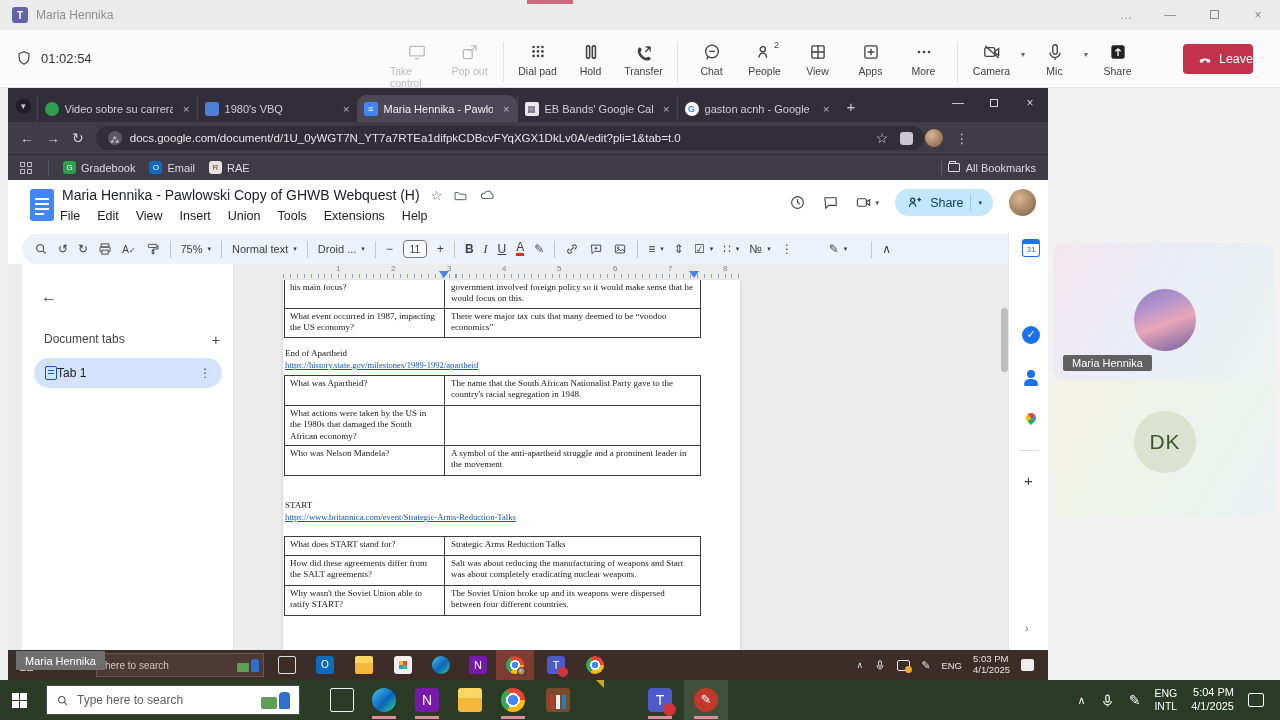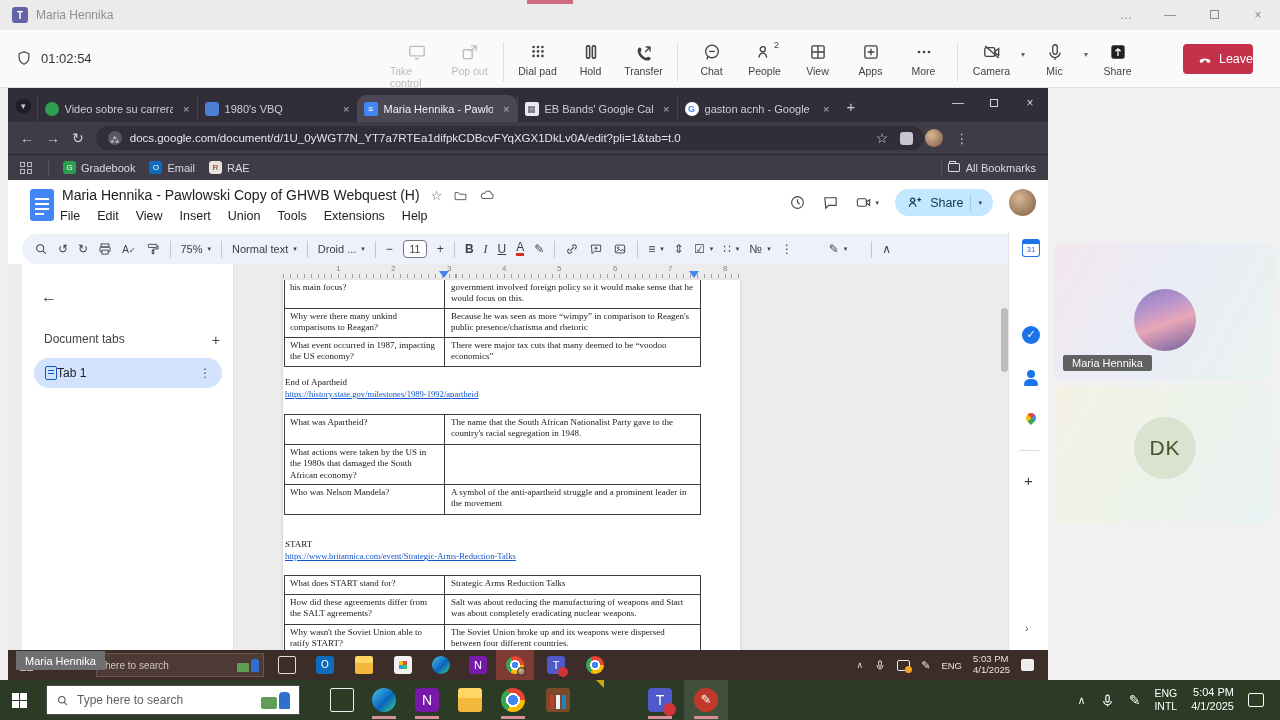--- a/index.html
+++ b/index.html
@@ -99,21 +99,21 @@
 
 .page{position:absolute;left:275px;top:16px;width:457px;height:370px;background:#fff;box-shadow:0 1px 3px rgba(0,0,0,.18);font-family:"Liberation Serif",serif;font-size:9px;color:#1a1a1a;line-height:1.25;overflow:hidden;padding-left:1px}
 .qtable{width:417px;border:1px solid #3c3c3c}
 .qtable.cut{border-top:none}
 .trow{display:flex;border-top:1px solid #3c3c3c}
 .trow:first-child{border-top:none}
 .tq{width:160px;padding:2px 5px 3px 5px;border-right:1px solid #3c3c3c}
 .ta{flex:1;padding:2px 6px 3px 6px}
 .sechead{margin:10px 0 0 1px}
 .seclink{margin:1px 0 0 1px;font-size:8.6px;color:#1155cc;text-decoration:underline;display:inline-block}
-.mt12{margin-top:12px}.mt13{margin-top:14px}.mt24{margin-top:24px}
+.mt12{margin-top:12px}.mt13{margin-top:4px}.mt24{margin-top:24px}
 
 .docscroll{position:absolute;left:993px;top:44px;width:7px;height:64px;background:#bdbdbd;border-radius:4px}
 .siderail{position:absolute;left:1000px;top:144px;width:40px;height:418px;background:#fff;border-left:1px solid #e6e6e6}
 .rico{position:absolute;left:13px;width:18px;height:18px}
 .ric-cal{background:#fff;border:1px solid #1a73e8;border-top:5px solid #1a73e8;border-radius:3px;color:#1a73e8;font-size:8px;text-align:center;line-height:11px}
 .ric-keep{background:#fbbc04;border-radius:4px;position:relative}
 .ric-keep:before{content:"";position:absolute;left:5px;top:4px;width:8px;height:8px;background:#fff;border-radius:50%}
 .ric-tasks{background:#1a73e8;border-radius:50%;color:#fff;font-size:11px;text-align:center;line-height:17px}
 .ric-person{position:relative}
 .ric-person:before{content:"";position:absolute;left:5px;top:1px;width:8px;height:8px;border-radius:50%;background:#1a73e8}
@@ -148,21 +148,21 @@
 .itray .tchev{font-size:9px;color:#ddd}
 .iscreen{width:13px;height:11px;border:1.3px solid #eee;border-radius:2px;position:relative}
 .iscreen:before{content:"";position:absolute;right:-3px;bottom:-3px;width:7px;height:7px;border-radius:50%;background:#f5a623}
 .itime{text-align:left;line-height:1.15}
 .inotif{width:13px;height:12px;background:#eee;border-radius:2px}
 .presenter-tag{position:absolute;left:8px;top:563px;height:19px;background:#6f6f6f;color:#fff;font-size:11px;display:flex;align-items:center;padding:0 9px;z-index:6}
 
 .stage{position:absolute;left:1048px;top:0;width:232px;height:592px;background:#f1f1f1}
 .tile{position:absolute;left:5px;width:221px;height:137px;border-radius:10px}
 .tile1{top:155px;background:linear-gradient(120deg,#f4e7ee 0%,#e9ecf6 45%,#ebf3ef 100%)}
-.tile2{top:298px;background:linear-gradient(120deg,#f4f1e4 0%,#edf3ea 50%,#e9f1f3 100%)}
+.tile2{top:292px;background:linear-gradient(120deg,#f4f1e4 0%,#edf3ea 50%,#e9f1f3 100%)}
 .pav{position:absolute;left:81px;top:46px;width:62px;height:62px;border-radius:50%;background:linear-gradient(160deg,#8f7cc0 0%,#b694cc 30%,#e8a6b8 55%,#6e5e9e 100%)}
 .ptag{position:absolute;left:10px;top:112px;background:#616161;color:#fff;font-size:11px;padding:2px 9px;border-radius:2px}
 .dkcircle{position:absolute;left:81px;top:31px;width:62px;height:62px;border-radius:50%;background:#dbe2cf;color:#44542e;font-size:21px;display:flex;align-items:center;justify-content:center;letter-spacing:1px}
 
 .taskbar{position:absolute;left:0;top:680px;width:1280px;height:40px;background:#2c3b26;color:#fff}
 .lstart{position:absolute;left:12px;top:13px;display:grid;grid-template-columns:7px 7px;grid-gap:1px}
 .lstart i{width:7px;height:7px;background:#fff}
 .lsearch{position:absolute;left:46px;top:5px;width:254px;height:30px;background:#fff;border:1px solid #4a4a4a;display:flex;align-items:center;gap:8px;padding:0 9px;color:#5f5f5f;font-size:12px}
 .lsearch .deco{margin-left:auto;display:flex;align-items:flex-end;gap:2px}
 .lsearch .bkk{width:16px;height:12px;background:#5f9e55;border-radius:2px}
@@ -580,24 +580,20 @@
           <span class="rn" style="left:440px">8</span>
           <span class="rmark" style="left:156px"></span>
           <span class="rmark" style="left:406px"></span>
         </div>
 
         <div class="page">
           <div class="qtable cut">
             <div class="trow" style="min-height:26px">
               <div class="tq">his main focus?</div>
               <div class="ta">government involved foreign policy so it would make sense that he would focus on this.</div>
-            </div>
-            <div class="trow" style="min-height:29px">
-              <div class="tq">Why were there many unkind comparisons to Reagan?</div>
-              <div class="ta">Because he was seen as more “wimpy” in comparison to Reagen's public presence/charisma and rhetoric</div>
             </div>
             <div class="trow" style="min-height:29px">
               <div class="tq">What event occurred in 1987, impacting the US economy?</div>
               <div class="ta">There were major tax cuts that many deemed to be “voodoo economics”</div>
             </div>
           </div>
 
           <div class="sechead">End of Apartheid</div>
           <span class="seclink">https://history.state.gov/milestones/1989-1992/apartheid</span>
 

